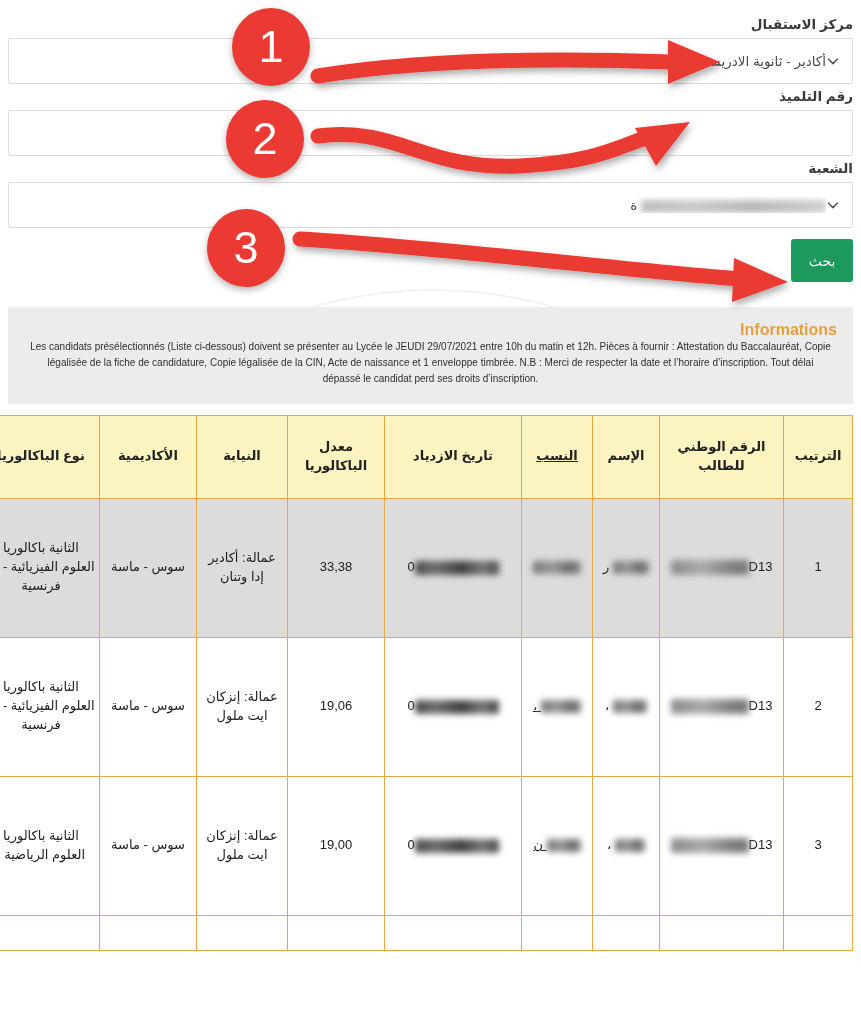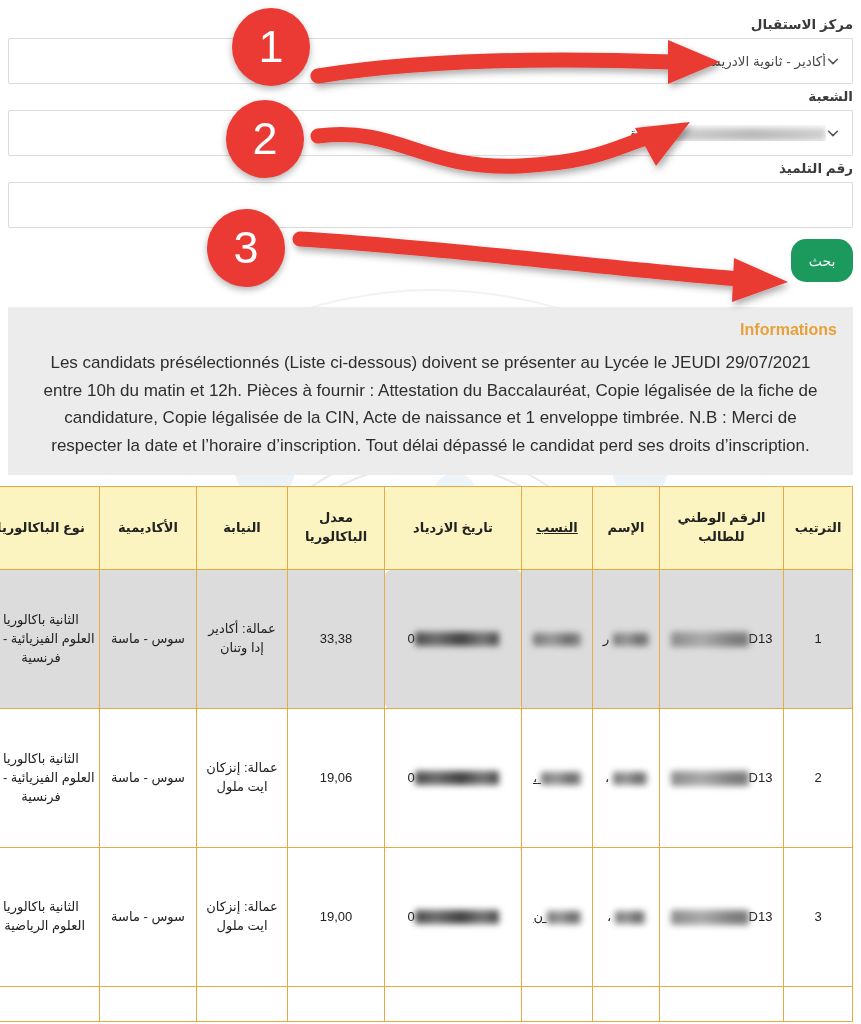--- a/index.html
+++ b/index.html
@@ -82,21 +82,21 @@
     outline:none;
   }
   .btn-row{
     display:flex;justify-content:flex-start;
     padding-top:11px;
   }
   .search-btn{
     background:#1c9a5e;
     color:#fff;
     border:none;
-    border-radius:15px;
+    border-radius:3px;
     width:62px;
     height:43px;
     font-size:14px;
     font-weight:400;
     font-family:"Liberation Sans",sans-serif;
     cursor:pointer;
     direction:rtl;
   }
 
   
@@ -138,24 +138,24 @@
   .info-head .ar-title{
     color:#1b7a23;
     font-size:27px;
     font-weight:700;
     direction:rtl;
     order:1;
     line-height:1.15;
     letter-spacing:-0.5px;
   }
   .info-body{
-    margin-top:10px;
+    margin-top:0;
     text-align:center;
     direction:ltr;
-    font-size:17px;
+    font-size:10px;
     line-height:1.62;
     color:#2e2e2e;
     font-family:"Liberation Sans",sans-serif;
     padding:0 6px;
   }
 
   
   .tbl-wrap{position:relative;z-index:3;margin:11px 8px 0 8px;}
   table.listing{
     border-collapse:collapse;
@@ -178,21 +178,21 @@
     height:70px;
     font-size:13px;
   }
   table.listing tbody tr.odd td{background:#dcdcdc;}
   table.listing tbody tr.even td{background:#ffffff;}
   table.listing tbody td{height:126px;}
   .c-rank{width:60px;}
   .c-cne{width:115px;}
   .c-prenom{width:58px;}
   .c-nom{width:62px;text-decoration:underline;}
-  .c-date{width:128px;border-radius:6px;}
+  .c-date{width:128px;}
   .c-moy{width:88px;}
   .c-niab{width:82px;}
   .c-acad{width:88px;}
   .c-bac{width:108px;}
 
   .cne-cell{white-space:nowrap;direction:ltr;}
   .blurred{
     display:inline-block;
     vertical-align:middle;
     filter:blur(3.4px);
@@ -238,40 +238,40 @@
     <div>
       <div class="field-label">مركز الاستقبال</div>
       <div class="select-box">
         <span class="chev">
           <svg width="14" height="14" viewBox="0 0 16 16">
               <path d="M3 6l5 5 5-5" fill="none" stroke="currentColor" stroke-width="1.8" stroke-linecap="round" stroke-linejoin="round"></path>
             </svg>
         </span>
         <span class="select-value">أكادير - ثانوية الادريسي التقنية</span>
       </div>
+    </div>
+
+    <div>
+      <div class="field-label">رقم التلميذ</div>
+      <input class="text-input" type="text" value="" style="">
     </div>
 
     <div>
       <div class="field-label">الشعبة</div>
       <div class="select-box">
         <span class="chev">
           <svg width="14" height="14" viewBox="0 0 16 16">
               <path d="M3 6l5 5 5-5" fill="none" stroke="currentColor" stroke-width="1.8" stroke-linecap="round" stroke-linejoin="round"></path>
             </svg>
         </span>
         <span class="select-value">
           <span class="blur-val"></span>
           <span>ة</span>
         </span>
       </div>
-    </div>
-
-    <div>
-      <div class="field-label">رقم التلميذ</div>
-      <input class="text-input" type="text" value="" style="">
     </div>
 
     <div class="btn-row">
       <button class="search-btn">بحث</button>
     </div>
   </div>
 
   <div class="info-panel">
     <div class="info-head">
       <div class="word-informations">Informations</div>

